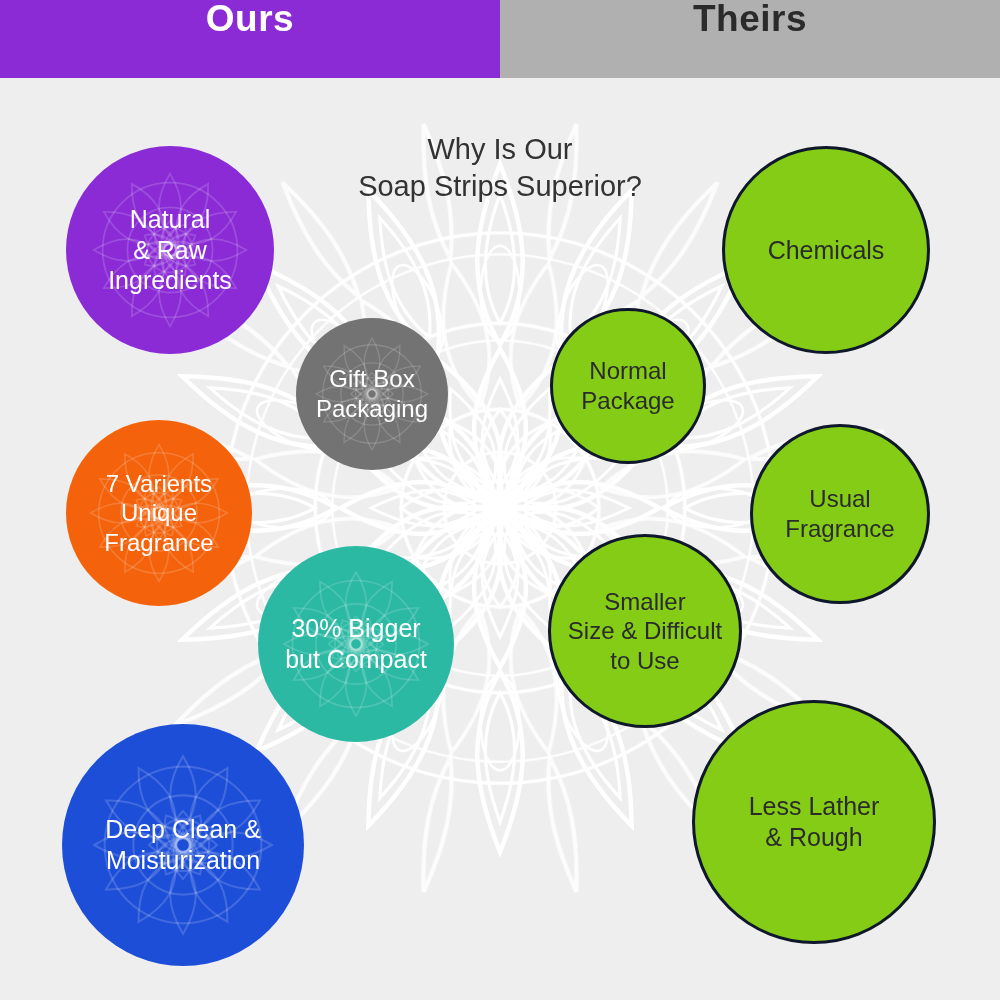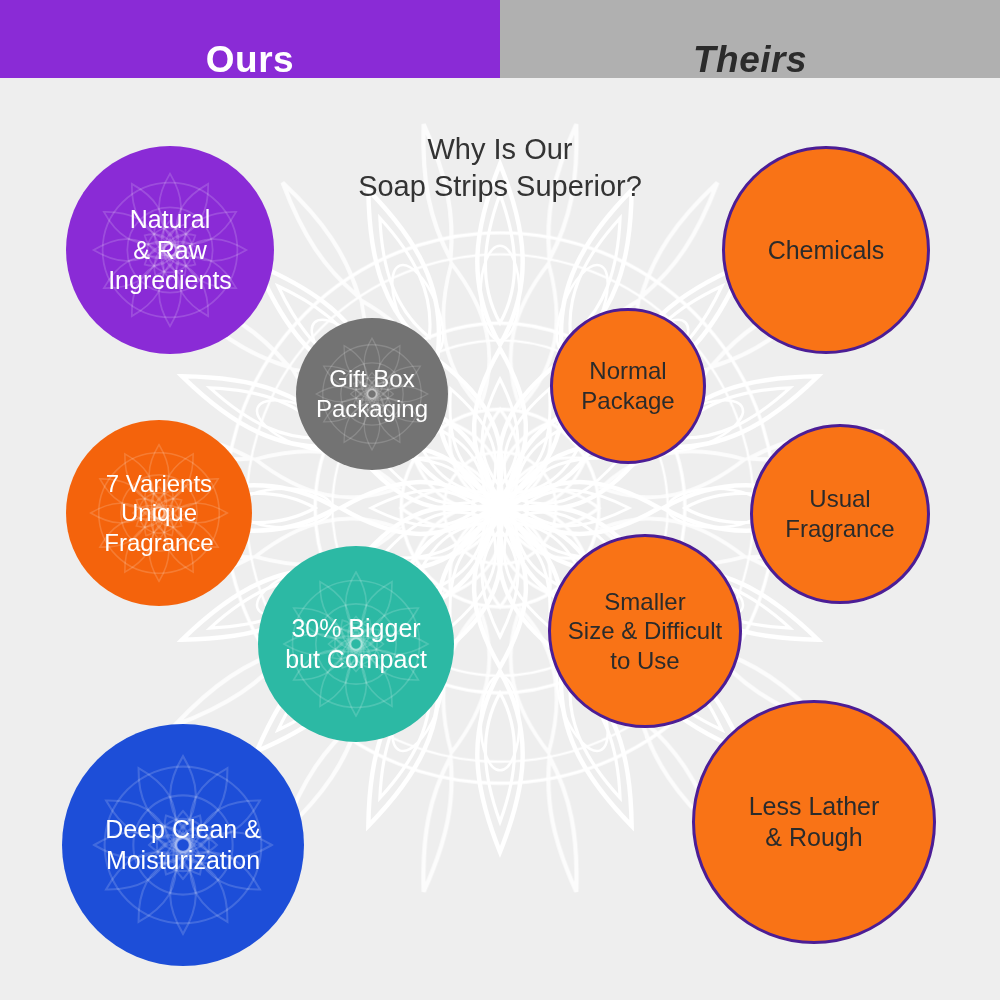--- a/index.html
+++ b/index.html
@@ -10,21 +10,21 @@
     background:#eeeeee; overflow:hidden;
   }
   #page {
     position:relative; width:1000px; height:1000px;
     background:#eeeeee;
   }
 
   
   .header { position:absolute; top:0; left:0; width:1000px; height:78px; display:flex; }
   .header-half {
-    flex:1 1 50%; display:flex; align-items:flex-end; justify-content:center;
+    flex:1 1 50%; display:flex; align-items:flex-start; justify-content:center;
     letter-spacing:0.5px;
   }
   .header-ours   { background:#8a2bd6; }
   .header-theirs { background:#b0b0b0; }
   .header-label { font-size:37px; font-weight:700; line-height:1; }
   .header-ours   .header-label { color:#ffffff; }
   .header-theirs .header-label { color:#2b2b2b; }
 
   
   .mandala-bg {
@@ -53,35 +53,35 @@
     line-height:1.23; padding:0 6px;
     font-weight:400; white-space:pre-line;
   }
   .bubble .bub-pattern {
     position:absolute; left:50%; top:50%;
     transform:translate(-50%,-50%);
     width:108%; height:108%; z-index:1; pointer-events:none;
   }
   .bubble.ours .bub-text { color:#ffffff; }
   .bubble.theirs {
-    background:#f97316;
-    border:3px solid #4c1d95;
+    background:#84cc16;
+    border:3px solid #0f172a;
   }
   .bubble.theirs .bub-text { color:#2b2b2b; }
 </style>
 </head>
 <body>
 
 <div id="page" style="background: rgb(238, 238, 238);">
 
   <div class="header">
     <div class="header-half header-ours" style="background: rgb(138, 43, 214);">
       <span class="header-label">Ours</span>
     </div>
-    <div class="header-half header-theirs" style="background: rgb(176, 176, 176); font-style: italic;">
+    <div class="header-half header-theirs" style="background: rgb(176, 176, 176);">
       <span class="header-label">Theirs</span>
     </div>
   </div>
 
   <svg class="mandala-bg" viewBox="0 0 400 400">
     <defs>
       <g id="bg-petal-unit">
         <path d="M200 40 C212 70 216 96 200 124 C184 96 188 70 200 40 Z" fill="none" stroke="#ffffff" stroke-width="2.1"></path>
         <path d="M200 54 C208 76 210 96 200 114 C190 96 192 76 200 54 Z" fill="none" stroke="#ffffff" stroke-width="1.5"></path>
         <path d="M200 126 C214 150 218 172 200 196 C182 172 186 150 200 126 Z" fill="none" stroke="#ffffff" stroke-width="2.1"></path>

